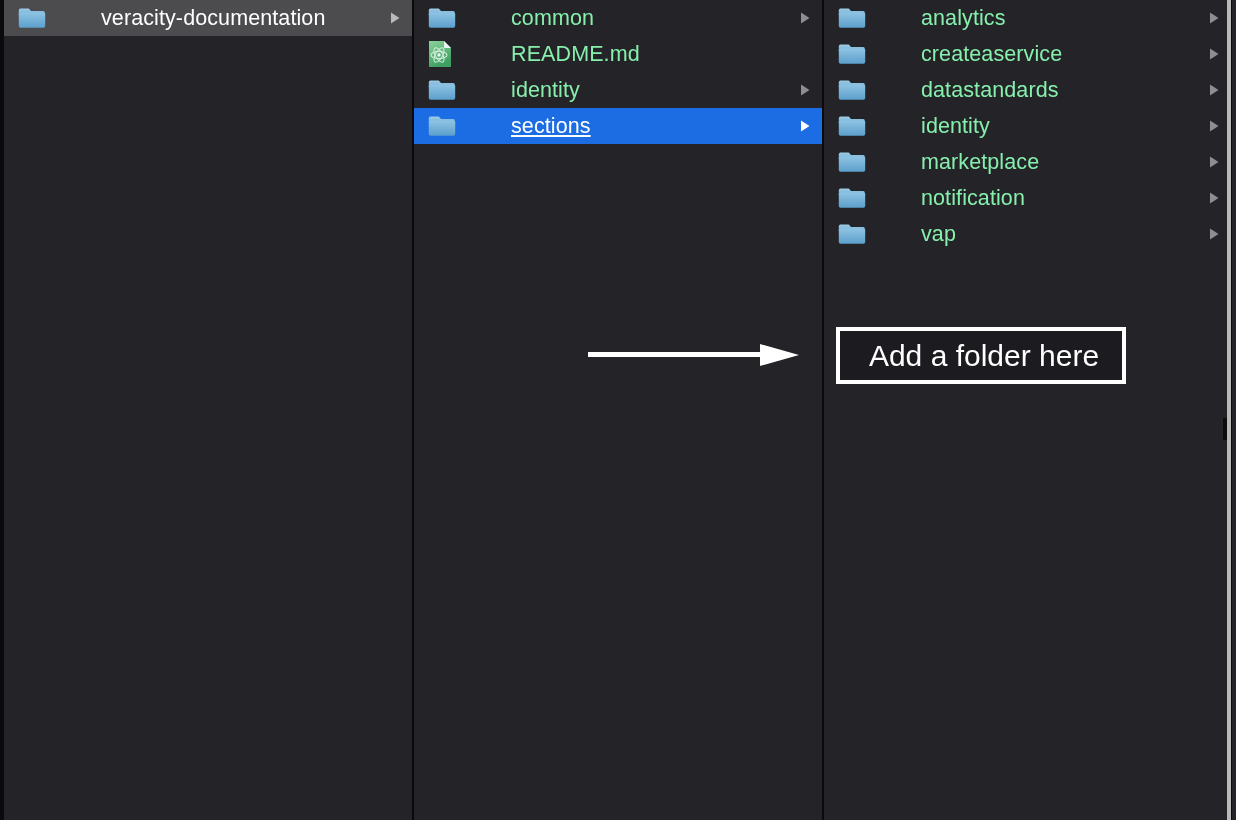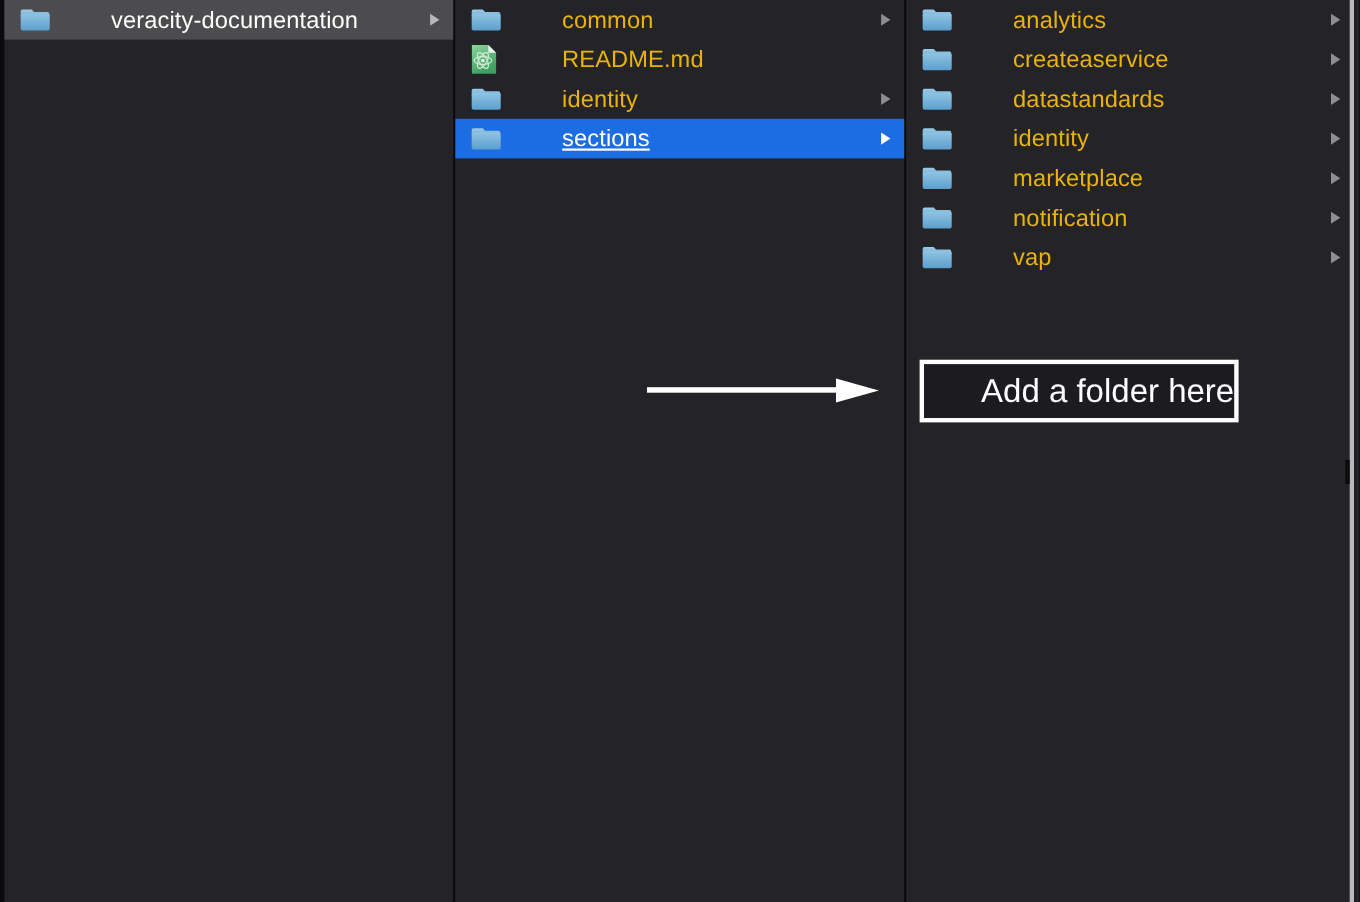--- a/index.html
+++ b/index.html
@@ -76,21 +76,21 @@
     user-select: none;
     gap: 42px;
   }
   .row.selected-active { background: #1c6ce4; }
   .row.selected-inactive { background: #4c4c4f; }
 
   .row .label {
     flex: 1 1 auto;
     font-size: 21.5px;
     line-height: 24px;
-    color: #eab308;
+    color: #86efac;
     letter-spacing: 0.1px;
     white-space: nowrap;
     overflow: hidden;
     text-overflow: ellipsis;
     margin-left: 13px;
     font-weight: 400;
   }
   .row.selected-active .label { color: #ffffff; text-decoration: underline; }
   .row.selected-inactive .label { color: #ffffff; }
 
@@ -137,21 +137,21 @@
     position: absolute;
     left: 836px;
     top: 327px;
     width: 290px;
     height: 57px;
     box-sizing: border-box;
     border: 4px solid #ffffff;
     background: #1b1b20;
     display: flex;
     align-items: center;
-    justify-content: flex-end;
+    justify-content: center;
   }
   .callout .callout-text {
     color: #ffffff;
     font-size: 30px;
     line-height: 34px;
     margin-left: 6px;
     white-space: nowrap;
     font-weight: 400;
   }
 </style>

